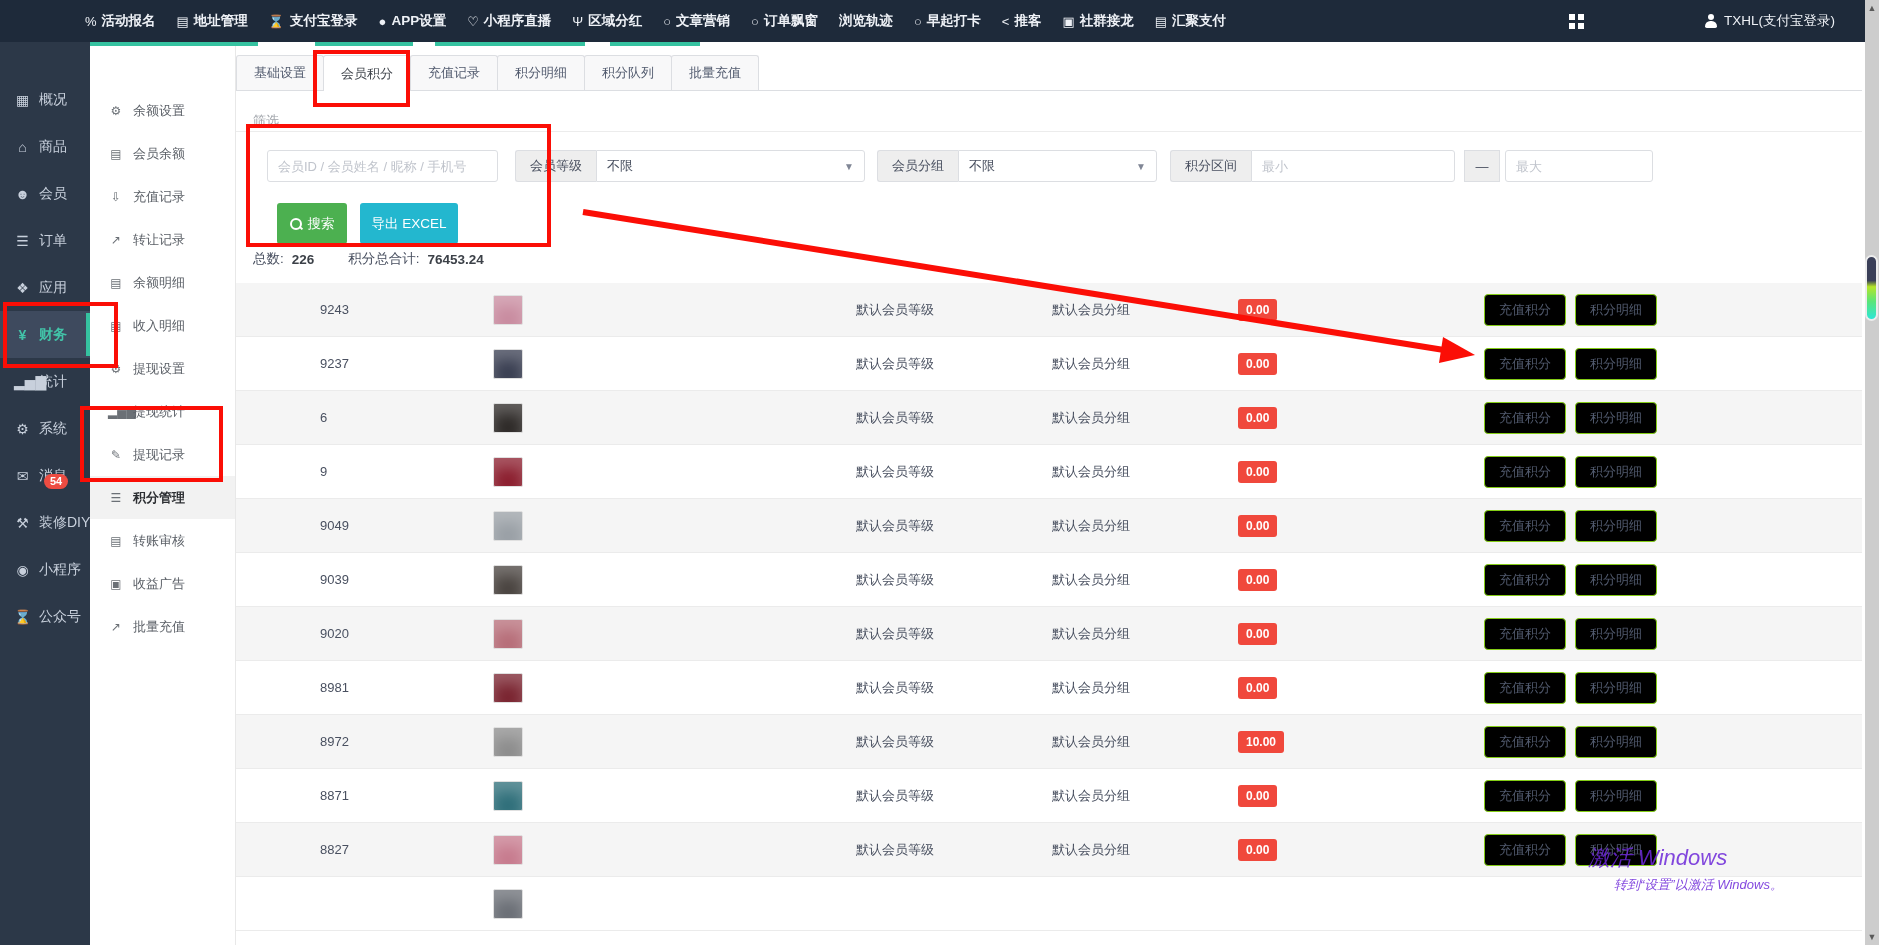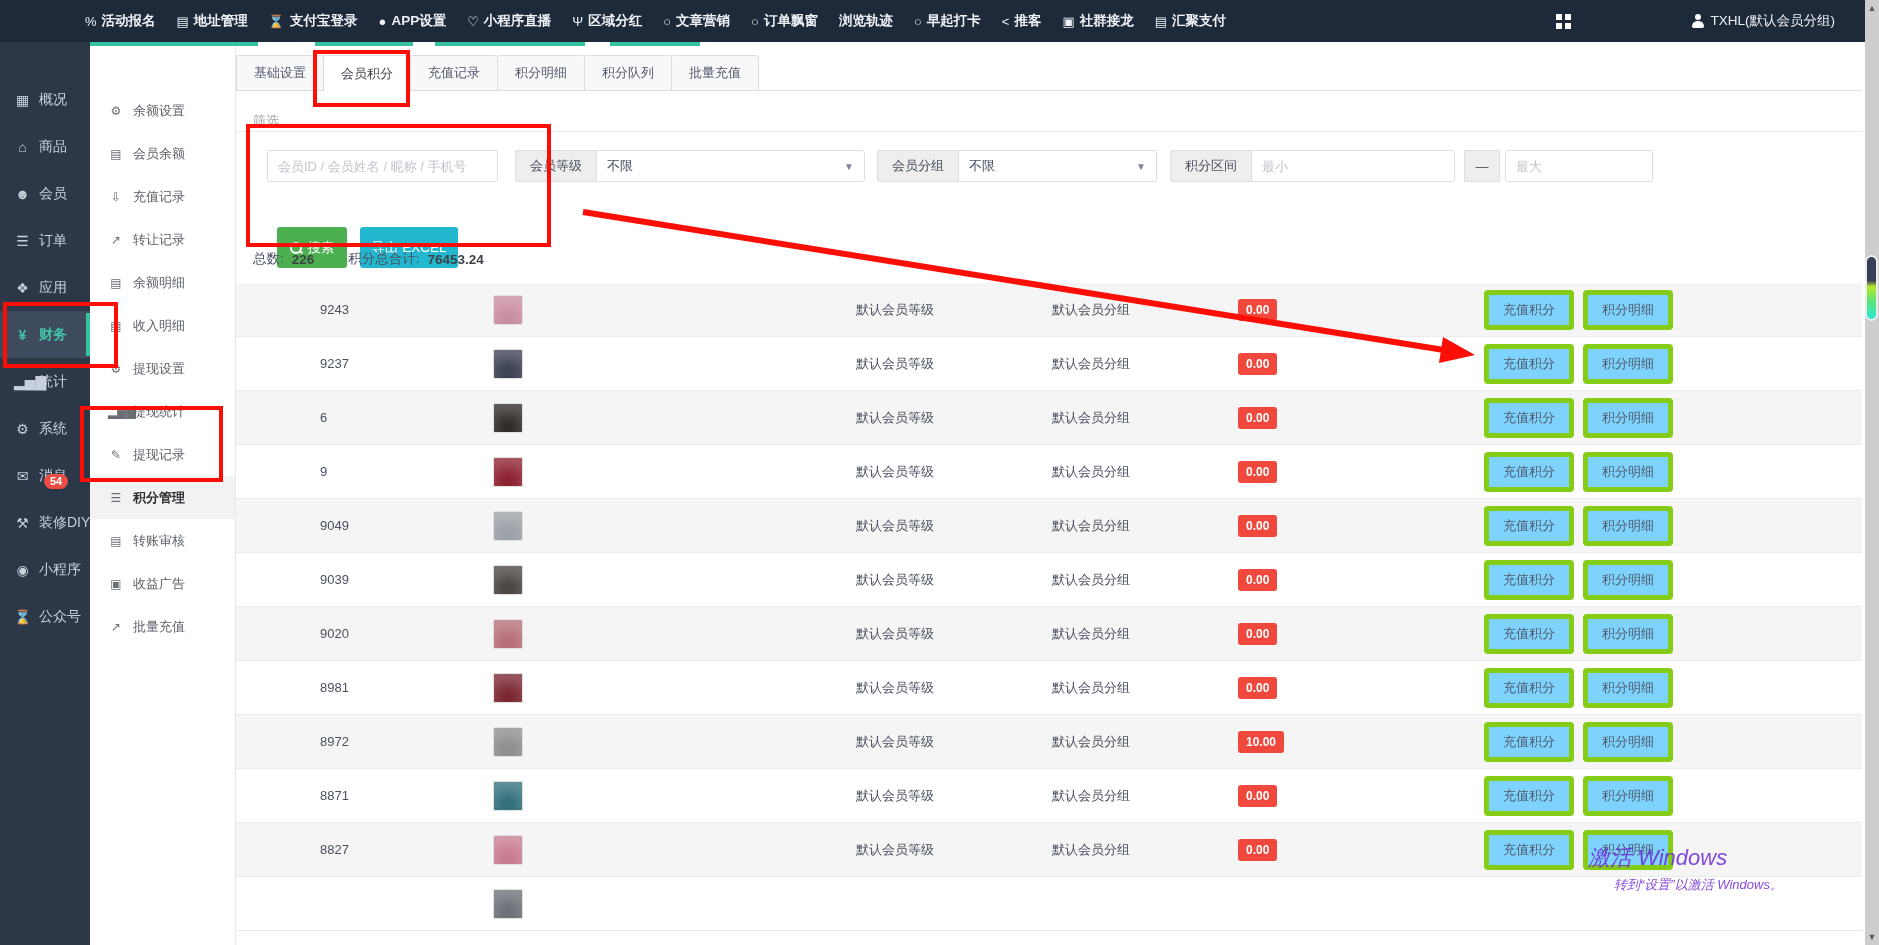--- a/index.html
+++ b/index.html
@@ -75,21 +75,21 @@
   .select { display:flex; align-items:center; justify-content:space-between;
     border:1px solid #dcdee2; border-radius:0 3px 3px 0; background:#fff; color:#495060;
     padding:0 10px; cursor:pointer; }
   .select .caret { font-size:10px; color:#808695; }
   .sep-box { position:absolute; top:108px; height:32px; width:36px; background:#eee;
     border:1px solid #dcdee2; display:flex; align-items:center; justify-content:center;
     color:#495060; font-size:13px; }
 
   .btn { position:absolute; top:161px; height:41px; border:none; border-radius:3px;
     color:#fff; font-size:13.5px; display:flex; align-items:center; justify-content:center;
-    gap:6px; cursor:pointer; font-family:inherit;margin-top:24px; }
+    gap:6px; cursor:pointer; font-family:inherit; }
   .btn-search { left:41px; width:70px; background:#4cb050; }
   .btn-export { left:124px; width:98px; background:#23b7cf; }
   .mag { position:relative; width:12px; height:12px; flex:0 0 auto; }
   .mag::before { content:""; position:absolute; left:0; top:0; width:8px; height:8px;
     border:2px solid #fff; border-radius:50%; }
   .mag::after { content:""; position:absolute; left:9px; top:9px; width:4px; height:2px;
     background:#fff; transform:rotate(45deg); }
 
   .stats { position:absolute; left:17px; top:208px; font-size:13.5px; color:#495060;
     display:flex; gap:8px; align-items:center; }
@@ -103,21 +103,21 @@
   .thead { height:48px; border-top:1px solid #dddddd; border-bottom:1px solid #e8e8e8;
     color:#495060; }
   .thead .cell { line-height:1.35; }
   .tbody .trow { height:54px; border-bottom:1px solid #ebebeb; }
   .tbody .trow:nth-child(odd) { background:#f5f5f5; }
   .cell:first-child { padding-left:84px; }
   .avatar { width:30px; height:30px; border-radius:2px; border:1px solid #e0e0e0;
     box-shadow:inset 0 10px 14px rgba(255,255,255,.25); }
   .pbadge { display:inline-block; background:#f0483c; color:#fff; font-size:12px;
     font-weight:bold; border-radius:3px; padding:4px 8px; white-space:nowrap; }
-  .act-btn { display:inline-block; background:#7dd3fc; border:5px solid #84cc16;
+  .act-btn { display:inline-block; background:#000000; border:1px solid #84cc16;
     border-radius:4px; color:#515a6e; font-size:13px; padding:6px 14px; margin-right:9px;
     cursor:pointer; white-space:nowrap; font-family:inherit; }
 
   
   .anno { position:absolute; border:4px solid #fb0e06; z-index:20; pointer-events:none; }
   #anno-arrow { position:absolute; left:0; top:0; z-index:20; pointer-events:none; }
 
   
   .wm { position:absolute; z-index:15; color:#6d28d9; opacity:.85; pointer-events:none;font-style:italic; }
   .wm1 { left:1588px; top:843px; font-size:22px; }
@@ -187,21 +187,21 @@
       </span>
       <span class="titem">
         <span class="tico">▤</span>
         <span>汇聚支付</span>
       </span>
     </div>
   <div class="topbar-right">
     <span class="grid4"></span>
     <span class="userbox">
       <span class="person"></span>
-      <span>TXHL(默认会员分组)</span>
+      <span>TXHL(支付宝登录)</span>
     </span>
   </div>
 </div>
 
 <div class="teal-seg" style="left:90px;width:168px"></div>
 <div class="teal-seg" style="left:315px;width:98px"></div>
 <div class="teal-seg" style="left:435px;width:150px"></div>
 <div class="teal-seg" style="left:610px;width:90px"></div>
 
 <div class="sidebar">

